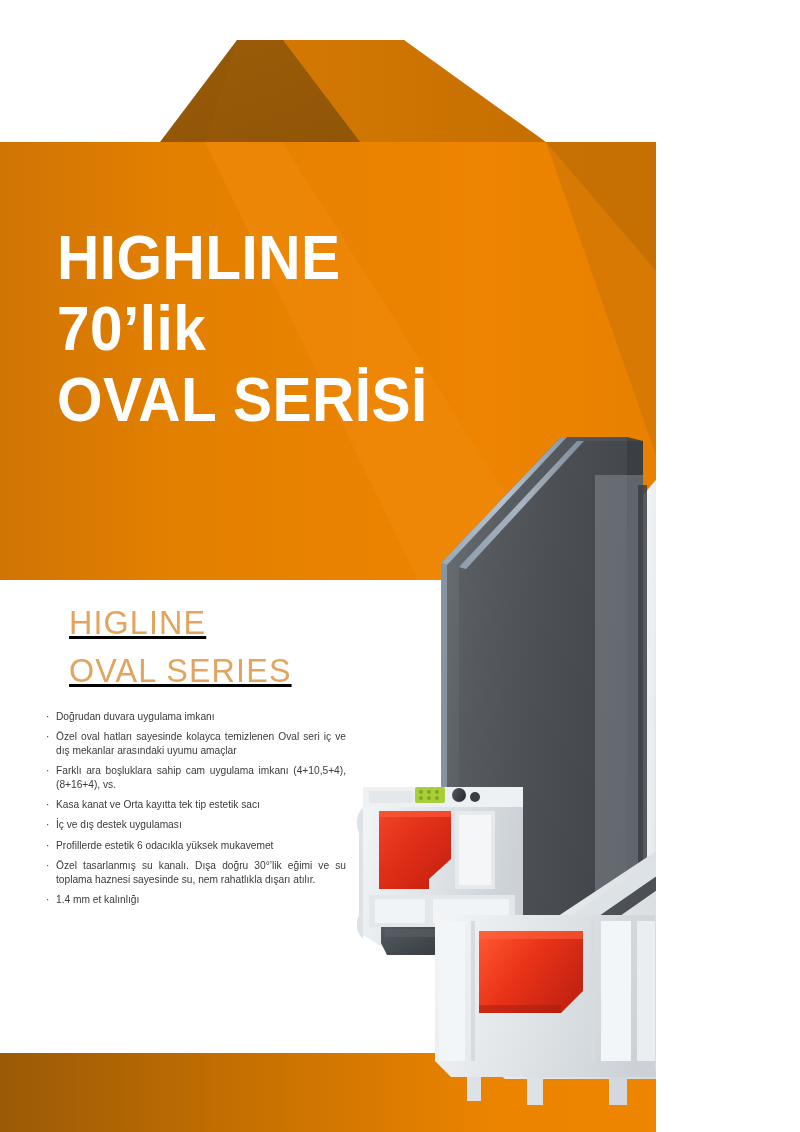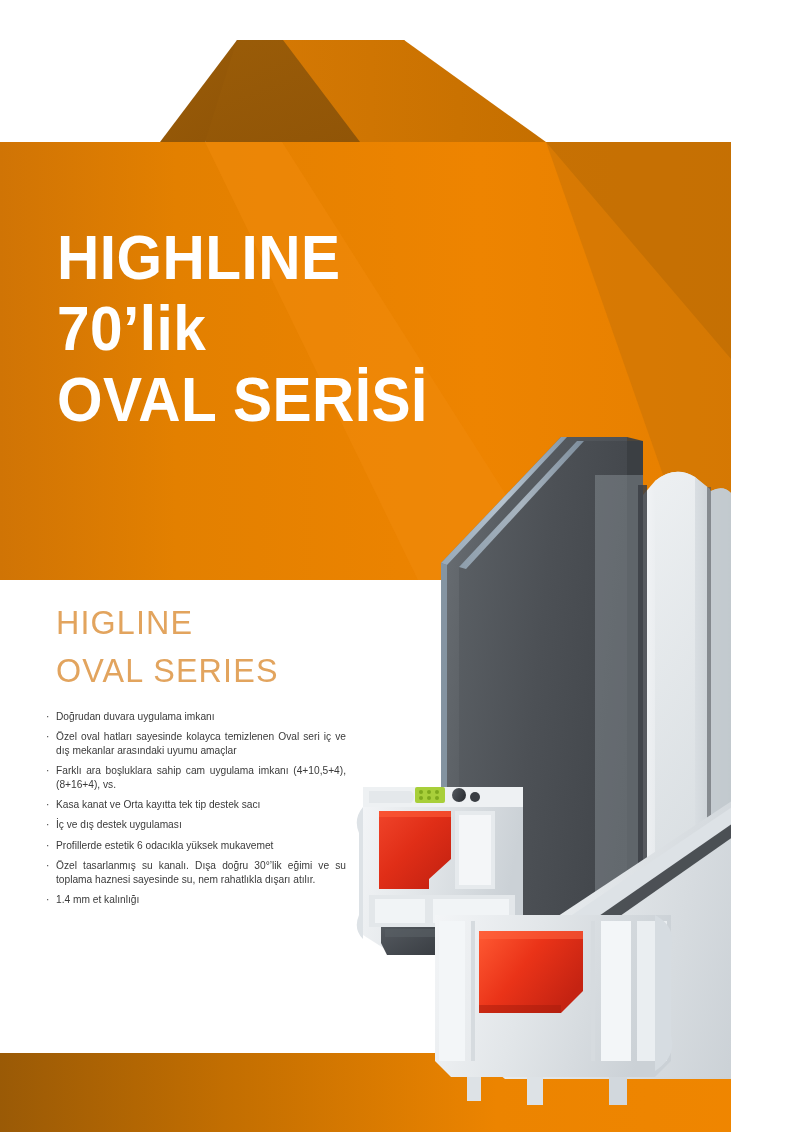--- a/index.html
+++ b/index.html
@@ -5,21 +5,21 @@
   * { margin:0; padding:0; box-sizing:border-box; }
   html, body {
     width:800px; height:1132px;
     background:#ffffff;
     font-family:"Liberation Sans", sans-serif;
     overflow:hidden;
   }
 
   #poster {
     position:relative;
-    width:731px; height:1132px;
+    width:656px; height:1132px;
     background:#ffffff;
     overflow:hidden;
   }
 
   
   .bg-layer { position:absolute; inset:0; width:800px; height:1132px; }
 
   
   .hero-titles {
     position:absolute;
@@ -34,22 +34,23 @@
     line-height:71px;
     letter-spacing:0.5px;
     transform:scaleX(0.93);
     transform-origin:left center;
     white-space:nowrap;
   }
 
   
   .subtitle-block {
     position:absolute;
-    left:56px; top:598px;
+    left:69px; top:598px;
     z-index:6;
+    text-decoration:underline;
   }
   .subtitle-line {
     color:#E2A45E;
     font-family:"Liberation Sans Narrow","Liberation Sans", sans-serif;
     font-weight:normal;
     font-size:34px;
     line-height:48px;
     letter-spacing:1.2px;
     transform:scaleX(0.95);
     transform-origin:left center;
@@ -335,21 +336,21 @@
     <div class="feature-item">
       <span class="dot">·</span>
       <span class="txt">Özel oval hatları sayesinde kolayca temizlenen Oval seri iç ve dış mekanlar arasındaki uyumu amaçlar</span>
     </div>
     <div class="feature-item">
       <span class="dot">·</span>
       <span class="txt">Farklı ara boşluklara sahip cam uygulama imkanı (4+10,5+4), (8+16+4), vs.</span>
     </div>
     <div class="feature-item">
       <span class="dot">·</span>
-      <span class="txt">Kasa kanat ve Orta kayıtta tek tip destek sacı</span>
+      <span class="txt">Kasa kanat ve Orta kayıtta tek tip estetik sacı</span>
     </div>
     <div class="feature-item">
       <span class="dot">·</span>
       <span class="txt">İç ve dış destek uygulaması</span>
     </div>
     <div class="feature-item">
       <span class="dot">·</span>
       <span class="txt">Profillerde estetik 6 odacıkla yüksek mukavemet</span>
     </div>
     <div class="feature-item">

